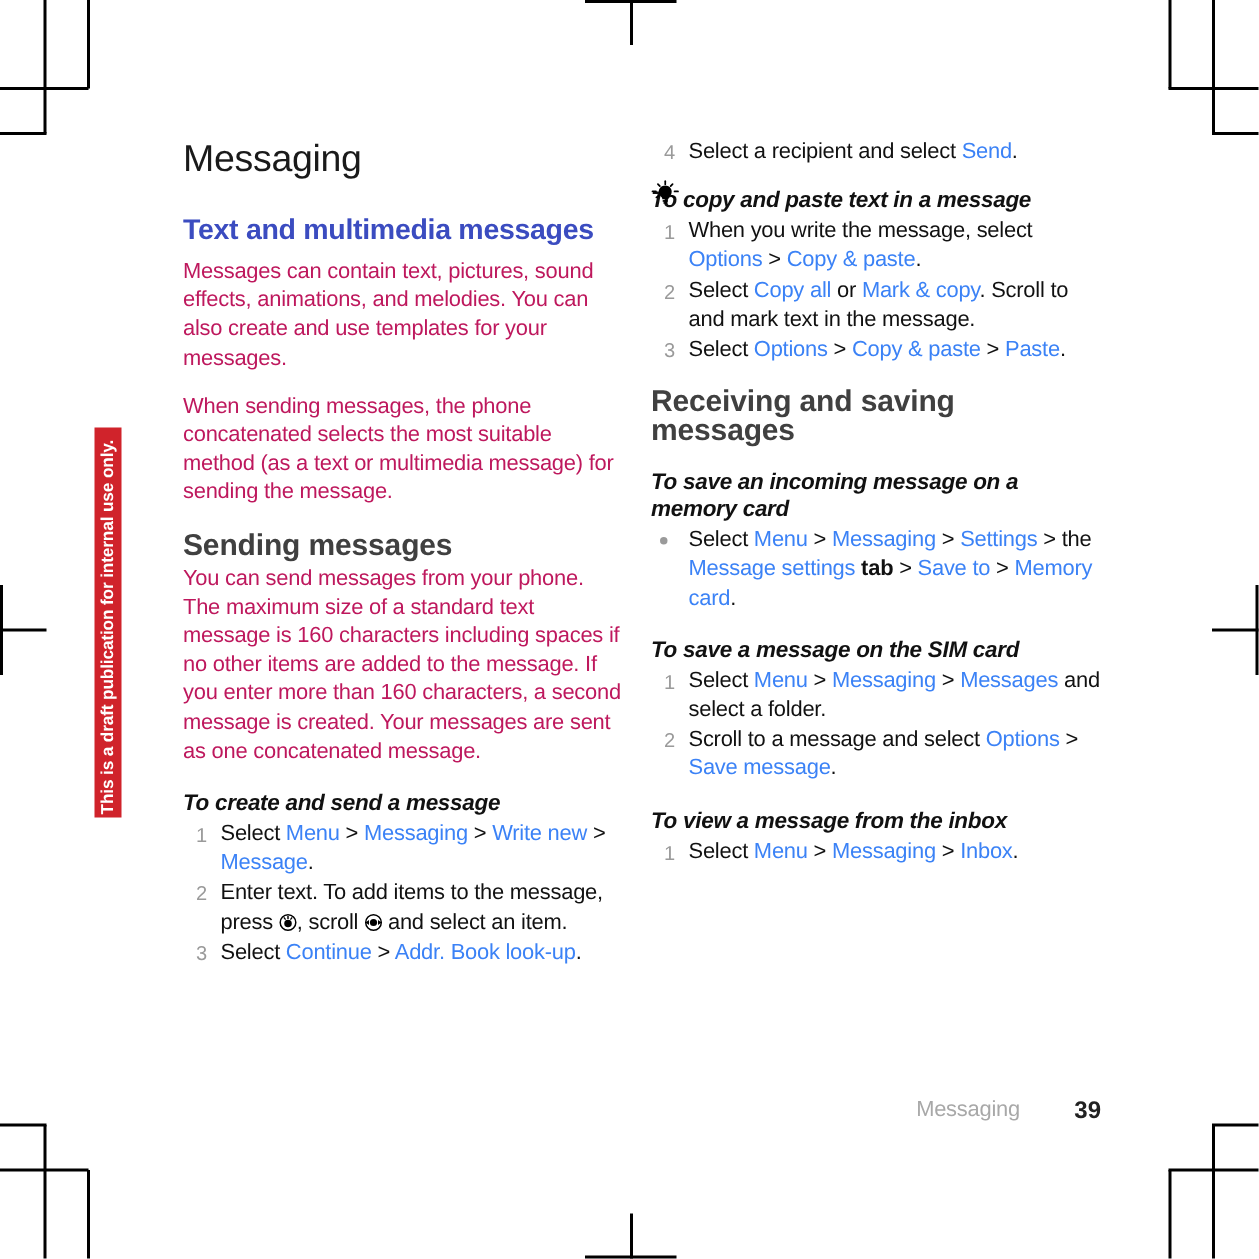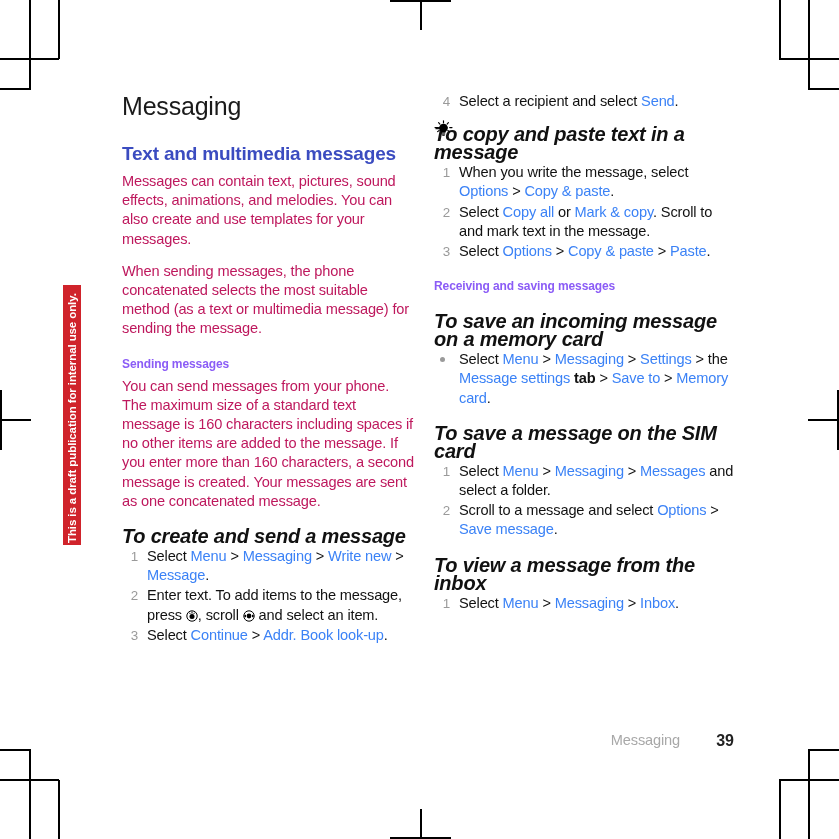--- a/index.html
+++ b/index.html
@@ -69,30 +69,30 @@
   h2.sec-title {
     font-size: 19px;
     font-weight: bold;
     line-height: 23px;
     color: #3b4cc0;
     margin: 0 0 7px 0;
     letter-spacing: -0.2px;
   }
 
   h3.sub-title {
-    font-size: 12px;
+    font-size: 20px;
     font-weight: bold;
     line-height: 19px;
-    color: #8b5cf6;
+    color: #404040;
     margin: 16px 0 3px 0;
     letter-spacing: -0.1px;
   }
 
   h4.task-title {
-    font-size: 20px;
+    font-size: 15px;
     font-weight: bold;
     font-style: italic;
     line-height: 18px;
     color: #111111;
     margin: 16px 0 2px 0;
     letter-spacing: -0.2px;
   }
 
   p.para {
     font-size: 14.6px;

